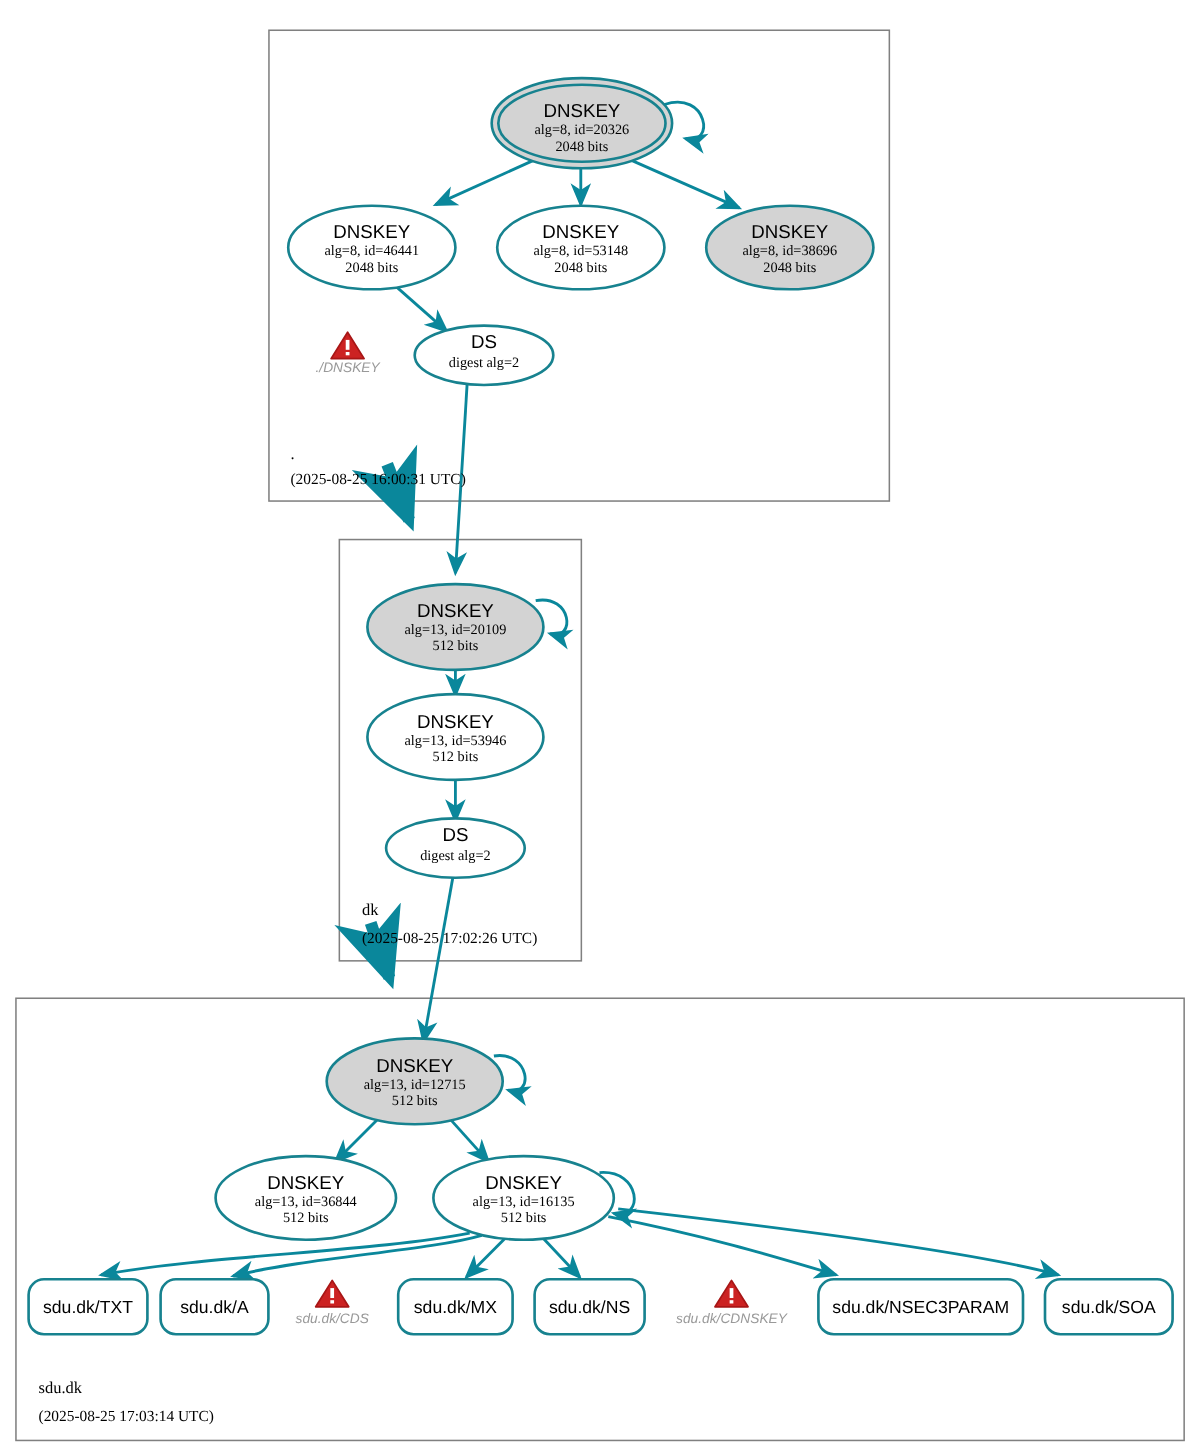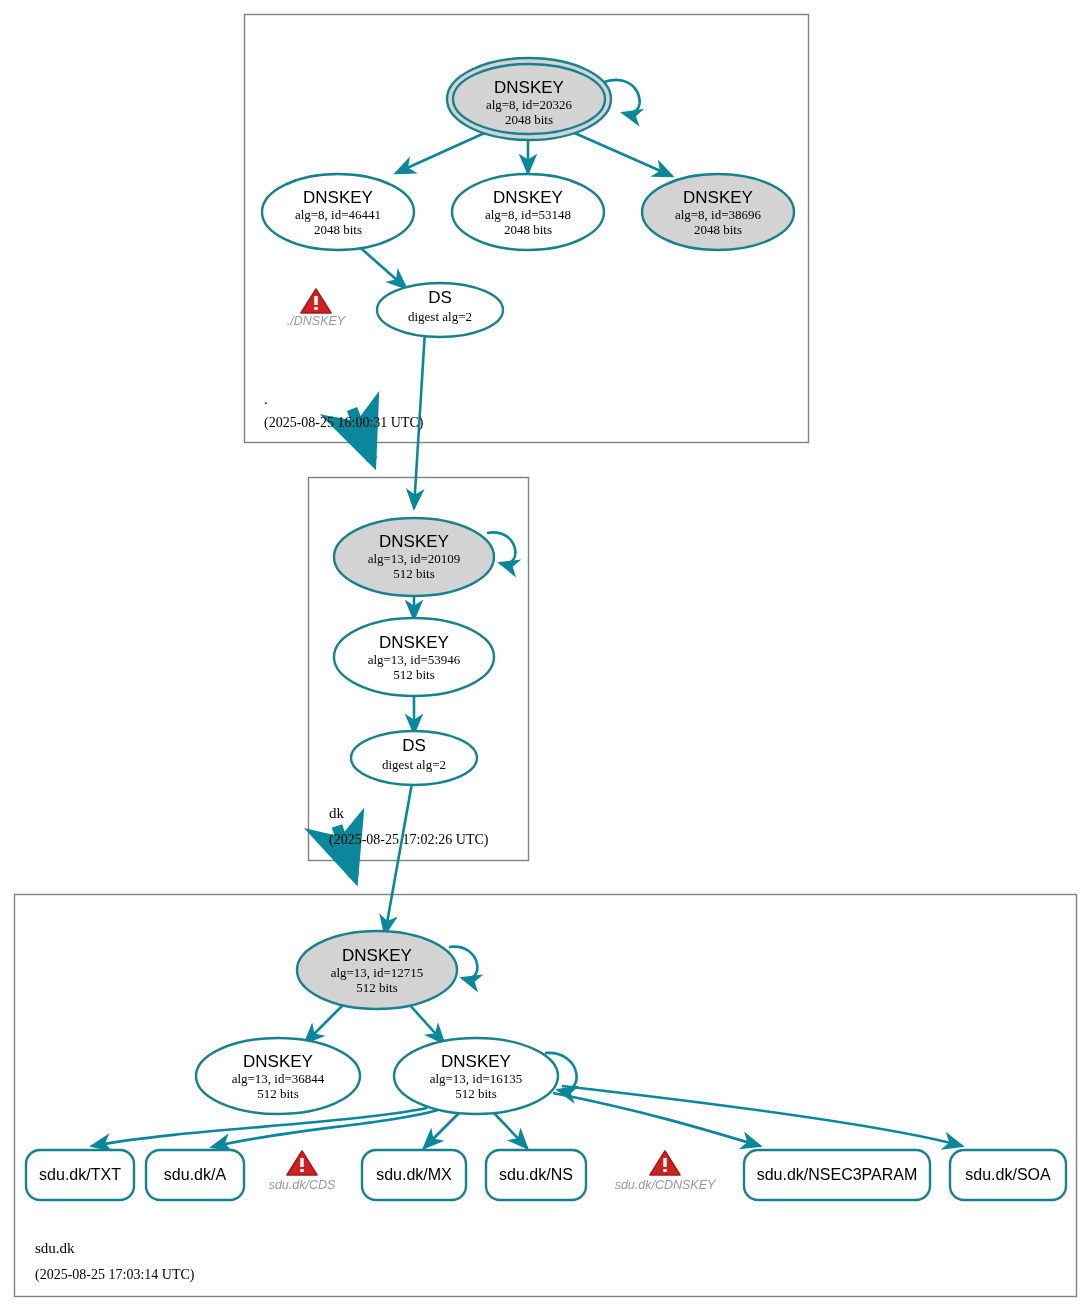--- a/index.html
+++ b/index.html
@@ -10,21 +10,21 @@
   body {
     width: 1091px;
     height: 1312px;
     font-family: "Liberation Sans", sans-serif;
     position: relative;
     overflow: hidden;
   }
   #stage {
     position: absolute;
     left: 0;
-    top: 0;
+    top: 13px;
     width: 1091px;
     height: 980px;
     text-decoration: underline;
   }
   svg.graph {
     position: absolute;
     left: 0;
     top: 0;
     width: 1091px;
     height: 1312px;

